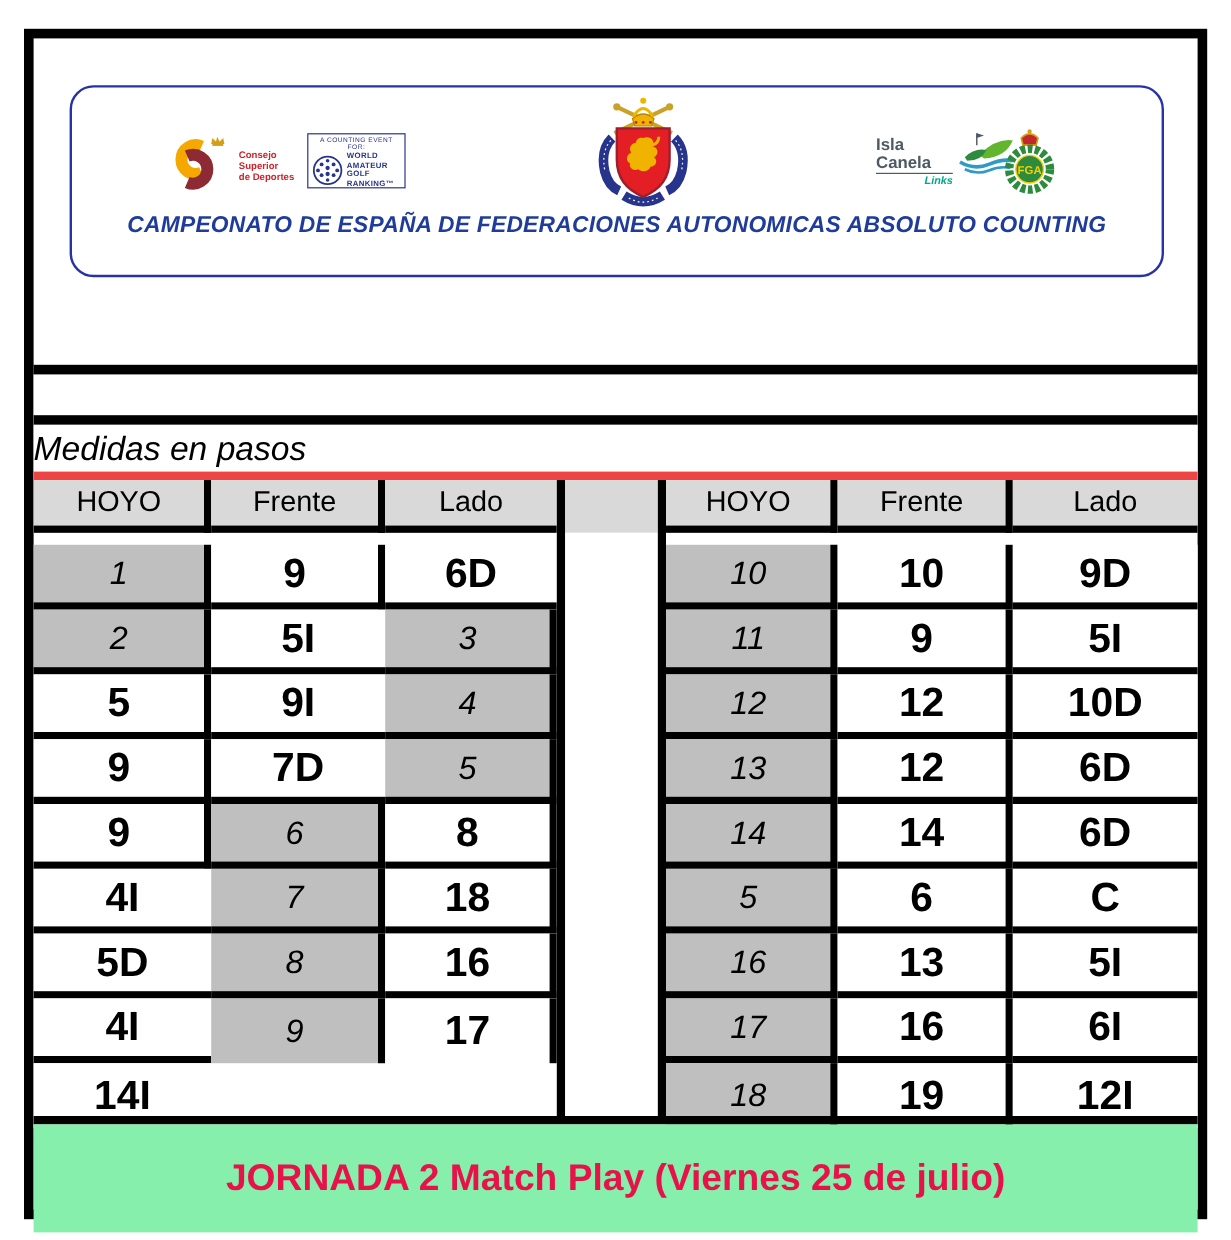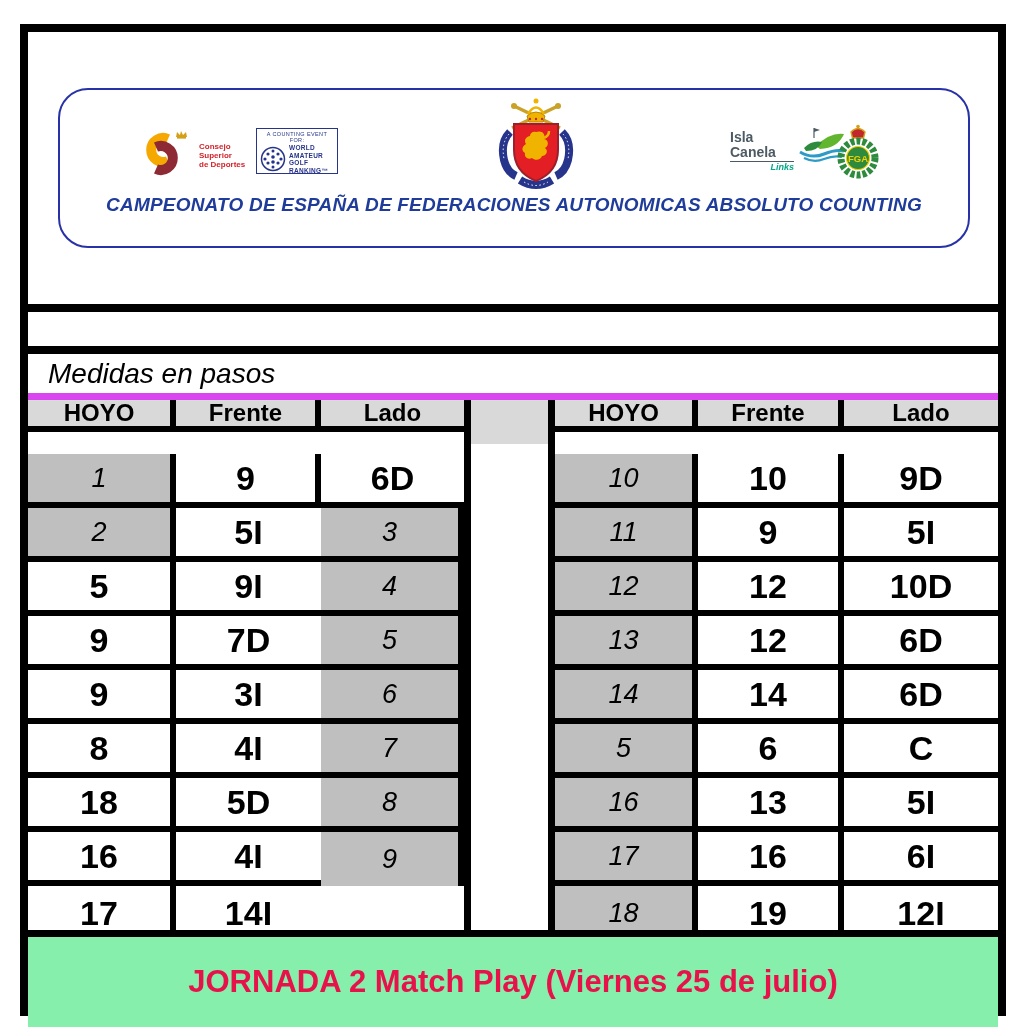--- a/index.html
+++ b/index.html
@@ -8,22 +8,22 @@
     font-family:"Liberation Sans",sans-serif;color:#000;
   }
   .sheet{
     position:absolute;left:20px;top:24px;width:986px;height:992px;
     border:8px solid #000;box-sizing:border-box;background:#fff;
     display:flex;flex-direction:column;
   }
   
   .banner-area{height:272px;border-bottom:8px solid #000;position:relative;flex:none;}
   .banner-box{
-    position:absolute;left:30px;top:56px;width:912px;height:160px;
-    border:2px solid #2832A8;border-radius:30px;box-sizing:border-box;background:#fff;
+    position:absolute;left:30px;top:39px;width:912px;height:160px;
+    border:2px solid #2832A8;border-radius:20px;box-sizing:border-box;background:#fff;
   }
   .logo{position:absolute;display:flex;align-items:flex-start;}
   .csd-logo{left:72px;top:40px;}
   .csd-text{margin-left:5px;margin-top:12px;font-size:8px;line-height:9px;font-weight:bold;color:#D2232A;}
   .wagr-logo{
     left:196px;top:38px;width:82px;height:46px;border:1.5px solid #27348B;
     box-sizing:border-box;padding:2px 3px;flex-direction:column;background:#fff;
   }
   .wagr-top{font-size:5.5px;color:#27348B;letter-spacing:.4px;text-align:center;width:100%;}
   .wagr-row{display:flex;align-items:center;margin-top:1px;}
@@ -38,33 +38,33 @@
     position:absolute;left:0;top:104px;width:100%;text-align:center;
     font-size:19px;font-weight:bold;font-style:italic;color:#1F3C9B;letter-spacing:.2px;
   }
   .banner-subtitle{
     position:absolute;left:0;top:130px;width:100%;text-align:center;
     font-size:14px;font-weight:bold;font-style:italic;color:#1F3C9B;white-space:pre;
   }
   
   .blank-row{height:34px;border-bottom:8px solid #000;background:#fff;flex:none;}
   .medidas-row{
-    height:39px;border-bottom:7px solid #d946ef;flex:none;display:flex;align-items:center;
-    padding-left:20px;font-size:28px;font-style:italic;background:#fff;box-sizing:content-box;
+    height:39px;border-bottom:7px solid #ef4444;flex:none;display:flex;align-items:center;
+    padding-left:0;font-size:28px;font-style:italic;background:#fff;box-sizing:content-box;
   }
   
   .tables-wrap{height:530px;flex:none;display:flex;}
   .tbl{display:grid;grid-auto-rows:54px;}
   .tbl-left{grid-template-columns:148px 145px 143px;}
   .tbl-right{grid-template-columns:143px 146px 154px;}
   .tbl > div{
     box-sizing:border-box;border-right:6px solid #000;border-bottom:6px solid #000;
     display:flex;align-items:center;justify-content:center;background:#fff;
   }
-  .tbl .th{height:32px;background:#D9D9D9;font-weight:bold;font-size:24px;}
+  .tbl .th{height:44px;background:#D9D9D9;font-weight:normal;font-size:24px;}
   .tbl .hoyo{background:#BFBFBF;font-style:italic;font-size:27px;}
   .tbl .val{font-weight:bold;font-size:34px;}
   .tbl .no-r{border-right:none;}
   .tbl .no-b{border-bottom:none;}
   .gapcol{
     width:91px;flex:none;box-sizing:border-box;
     border-left:7px solid #000;border-right:7px solid #000;
     display:flex;flex-direction:column;background:#fff;
   }
   .gap-head{height:44px;flex:none;background:#D9D9D9;}
@@ -203,21 +203,20 @@
       <div class="hoyo">3</div>
       <div class="val">5</div>
       <div class="val no-r">9I</div>
 
       <div class="hoyo">4</div>
       <div class="val">9</div>
       <div class="val no-r">7D</div>
 
       <div class="hoyo">5</div>
       <div class="val">9</div>
-      <div class="val no-r">3I</div>
 
       <div class="hoyo">6</div>
       <div class="val">8</div>
       <div class="val no-r">4I</div>
 
       <div class="hoyo">7</div>
       <div class="val">18</div>
       <div class="val no-r">5D</div>
 
       <div class="hoyo">8</div>

